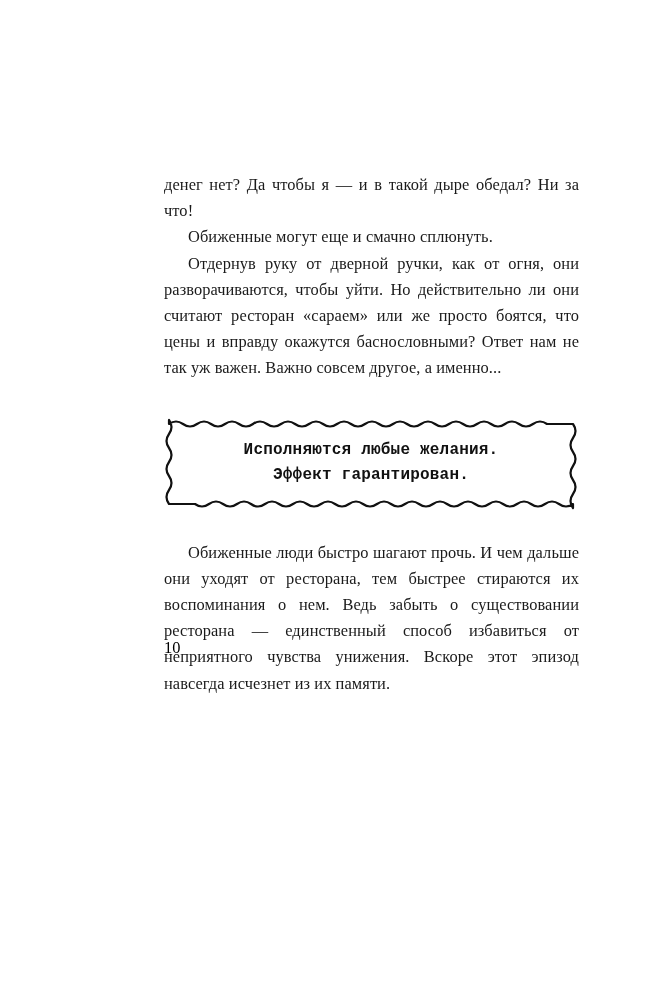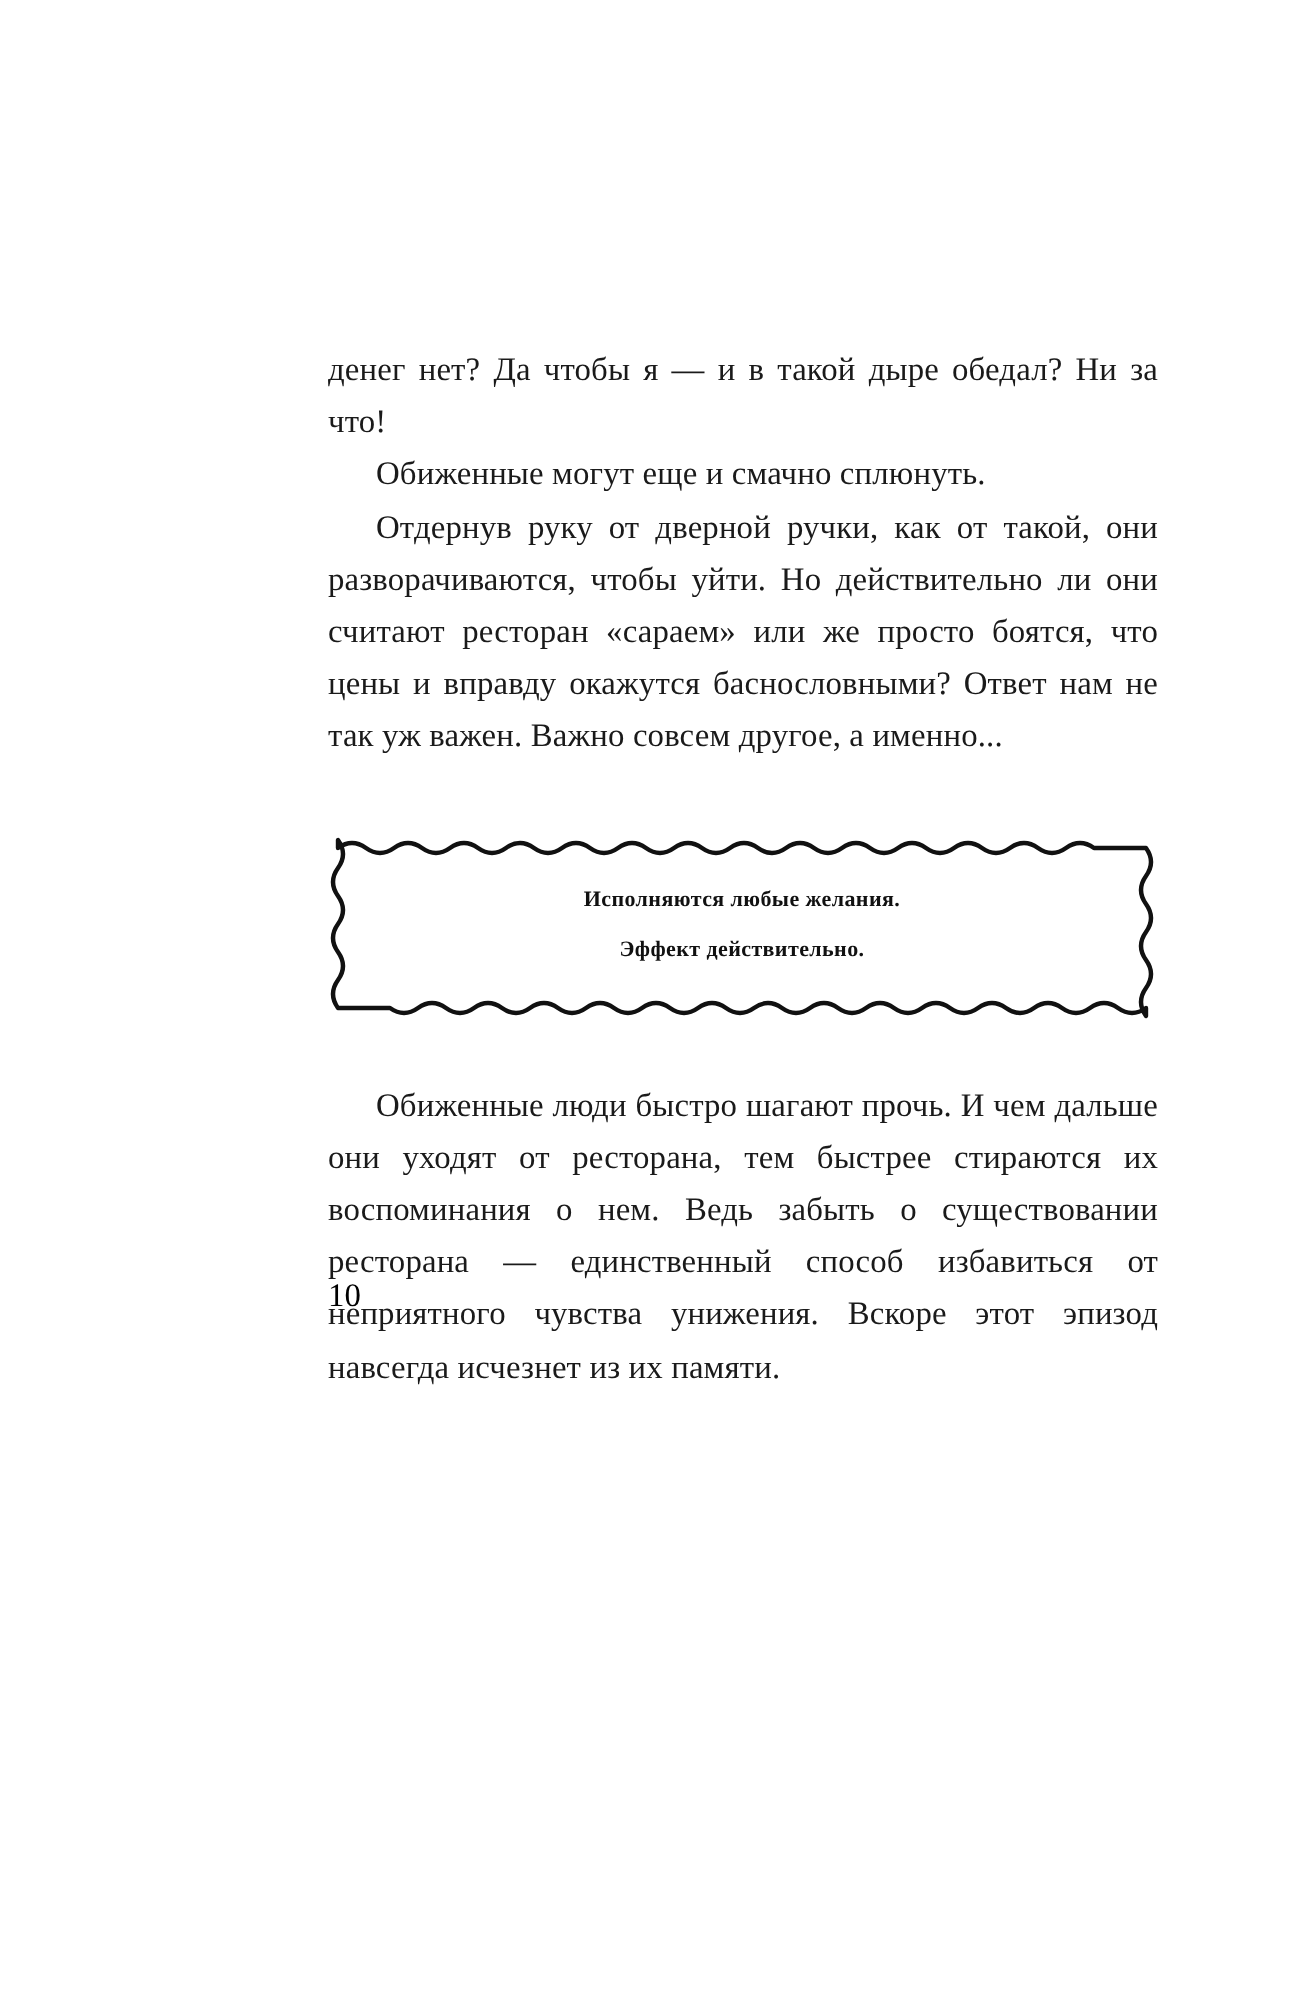--- a/index.html
+++ b/index.html
@@ -45,23 +45,23 @@
     box-sizing: border-box;
     padding: 20px 14px 22px 14px;
     text-align: center;
   }
   .callout-border {
     position: absolute;
     inset: 0;
     pointer-events: none;
   }
   .callout-line {
-    font-family: Liberation Serif, serif;
+    font-family: Liberation Mono, monospace;
     font-weight: 700;
-    font-size: 11px;
+    font-size: 16px;
     line-height: 25px;
     letter-spacing: 0.2px;
     color: #111111;
     position: relative;
     z-index: 2;
   }
   .page-number {
     position: absolute;
     left: 164px;
     bottom: 178px;
@@ -73,21 +73,21 @@
 </style>
 </head>
 <body>
 
 <div class="page">
 
   <div class="body-text">
 
     <p class="para">денег нет? Да чтобы я — и в такой дыре обедал? Ни за что!</p>
     <p class="para indent">Обиженные могут еще и смачно сплюнуть.</p>
-    <p class="para indent">Отдернув руку от дверной ручки, как от такой, они разворачиваются, чтобы уйти. Но действительно ли они считают ресторан «сараем» или же просто боятся, что цены и вправду окажутся баснословными? Ответ нам не так уж важен. Важно совсем другое, а именно...</p>
+    <p class="para indent">Отдернув руку от дверной ручки, как от огня, они разворачиваются, чтобы уйти. Но действительно ли они считают ресторан «сараем» или же просто боятся, что цены и вправду окажутся баснословными? Ответ нам не так уж важен. Важно совсем другое, а именно...</p>
 
     <div class="callout-wrap">
       <svg class="callout-border" width="416" height="92" viewBox="0 0 416 92" preserveAspectRatio="none">
         <path id="wavy" fill="none" stroke="#111111" stroke-width="2.2" stroke-linejoin="round" d="M6,6
              q7,-5 14,0 q7,5 14,0 q7,-5 14,0 q7,5 14,0 q7,-5 14,0 q7,5 14,0
              q7,-5 14,0 q7,5 14,0 q7,-5 14,0 q7,5 14,0 q7,-5 14,0 q7,5 14,0
              q7,-5 14,0 q7,5 14,0 q7,-5 14,0 q7,5 14,0 q7,-5 14,0 q7,5 14,0
              q7,-5 14,0 q7,5 14,0 q7,-5 14,0 q7,5 14,0 q7,-5 14,0 q7,5 14,0
              q7,-5 14,0 q7,5 14,0 q7,-5 14,0
              L410,6
@@ -97,21 +97,21 @@
              q-7,5 -14,0 q-7,-5 -14,0 q-7,5 -14,0 q-7,-5 -14,0 q-7,5 -14,0 q-7,-5 -14,0
              q-7,5 -14,0 q-7,-5 -14,0 q-7,5 -14,0 q-7,-5 -14,0 q-7,5 -14,0 q-7,-5 -14,0
              q-7,5 -14,0 q-7,-5 -14,0 q-7,5 -14,0 q-7,-5 -14,0 q-7,5 -14,0 q-7,-5 -14,0
              q-7,5 -14,0 q-7,-5 -14,0 q-7,5 -14,0
              L6,86
              q-5,-7 0,-14 q5,-7 0,-14 q-5,-7 0,-14 q5,-7 0,-14 q-5,-7 0,-14 q5,-7 0,-14
              Z"></path>
       </svg>
       <div class="callout">
         <div class="callout-line">Исполняются любые желания.</div>
-        <div class="callout-line">Эффект действительно.</div>
+        <div class="callout-line">Эффект гарантирован.</div>
       </div>
     </div>
 
     <p class="para indent">Обиженные люди быстро шагают прочь. И чем дальше они уходят от ресторана, тем быстрее стираются их воспоминания о нем. Ведь забыть о существовании ресторана — единственный способ избавиться от неприятного чувства унижения. Вскоре этот эпизод навсегда исчезнет из их памяти.</p>
 
   </div>
 
   <div class="page-number">10</div>
 
 </div>

